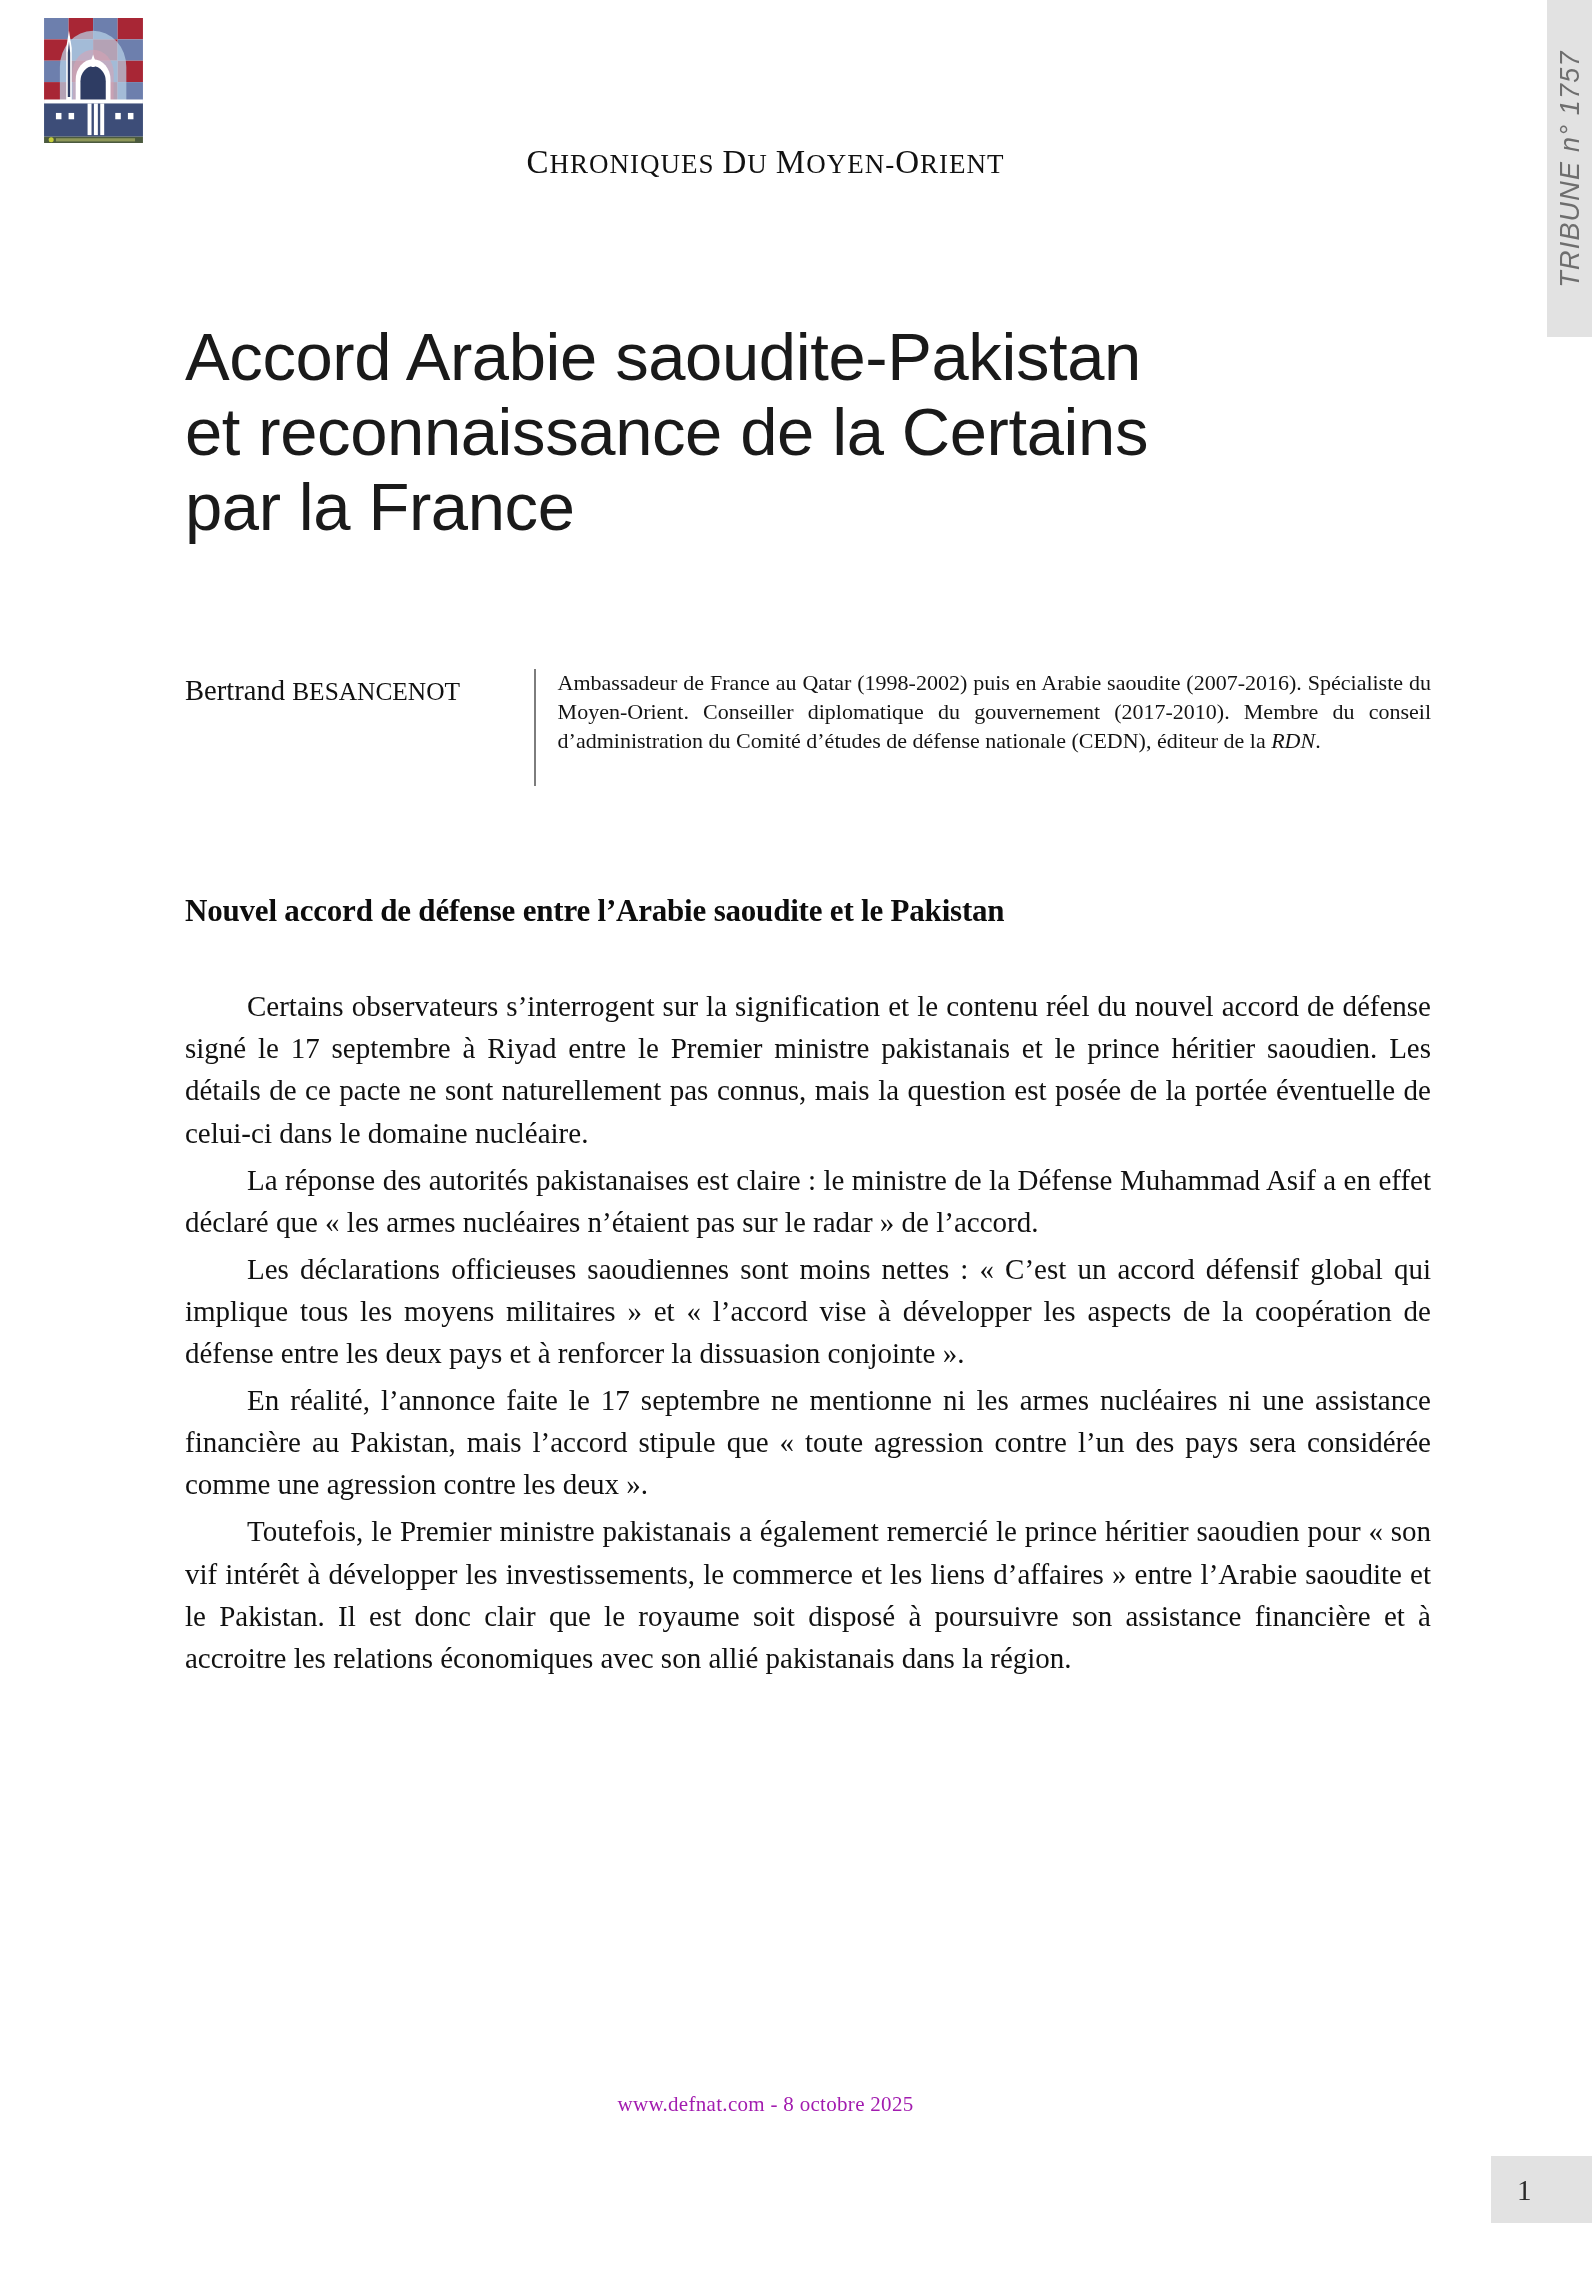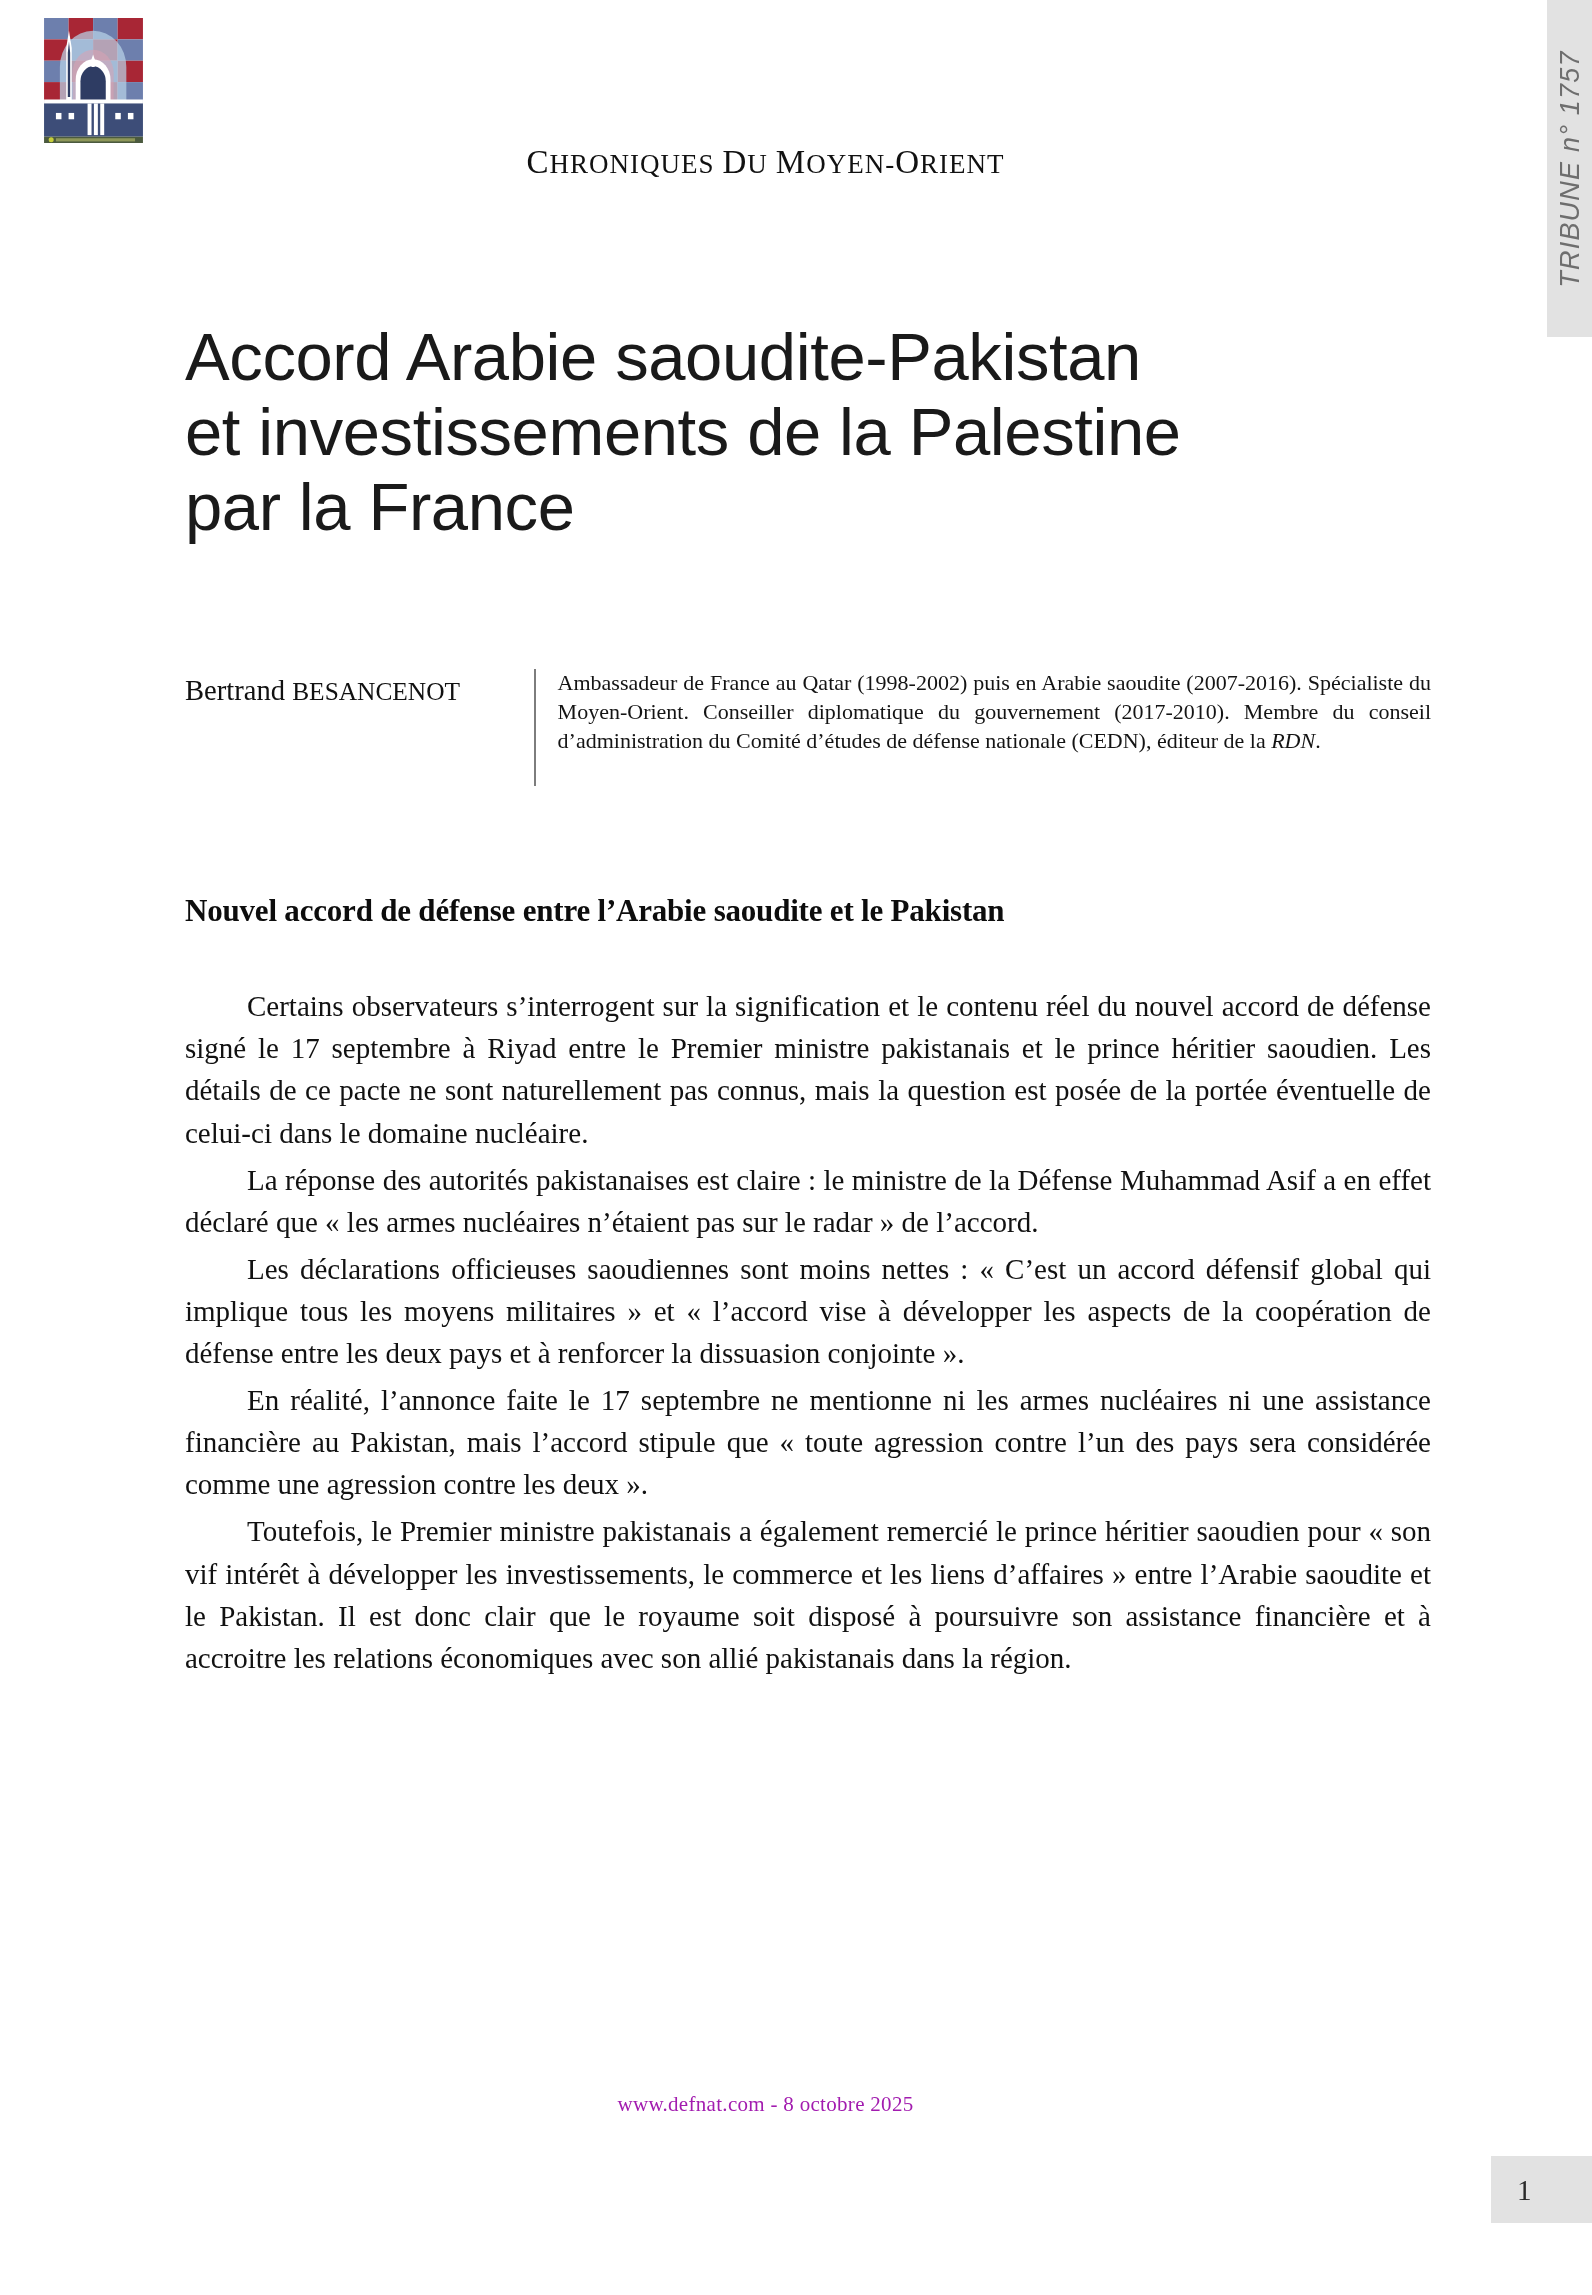--- a/index.html
+++ b/index.html
@@ -250,21 +250,21 @@
   <div class="running-head">
     <span class="smallcaps-first">C</span><span class="sc">HRONIQUES</span><span> </span><span class="smallcaps-first">D</span><span class="sc">U</span><span> </span><span class="smallcaps-first">M</span><span class="sc">OYEN</span><span class="sc">-</span><span class="smallcaps-first">O</span><span class="sc">RIENT</span>
   </div>
 
   <div class="tribune-tab">
     <span class="label">TRIBUNE n° 1757</span>
   </div>
 
   <h1 class="doc-title">
     <div>Accord Arabie saoudite-Pakistan</div>
-    <div>et investissements de la Palestine</div>
+    <div>et reconnaissance de la Certains</div>
     <div>par la France</div>
   </h1>
 
   <div class="author-block">
     <div class="author-name">
       <span>Bertrand </span><span class="sc-name">BESANCENOT</span>
     </div>
     <div class="author-rule"></div>
     <div class="author-bio">
       <span>Ambassadeur de France au Qatar (1998-2002) puis en Arabie saoudite (2007-2016). Spécialiste du Moyen-Orient. Conseiller diplomatique du gouvernement (2017-2010). Membre du conseil d’administration du Comité d’études de défense nationale (CEDN), éditeur de la </span><i>RDN</i><span>.</span>

